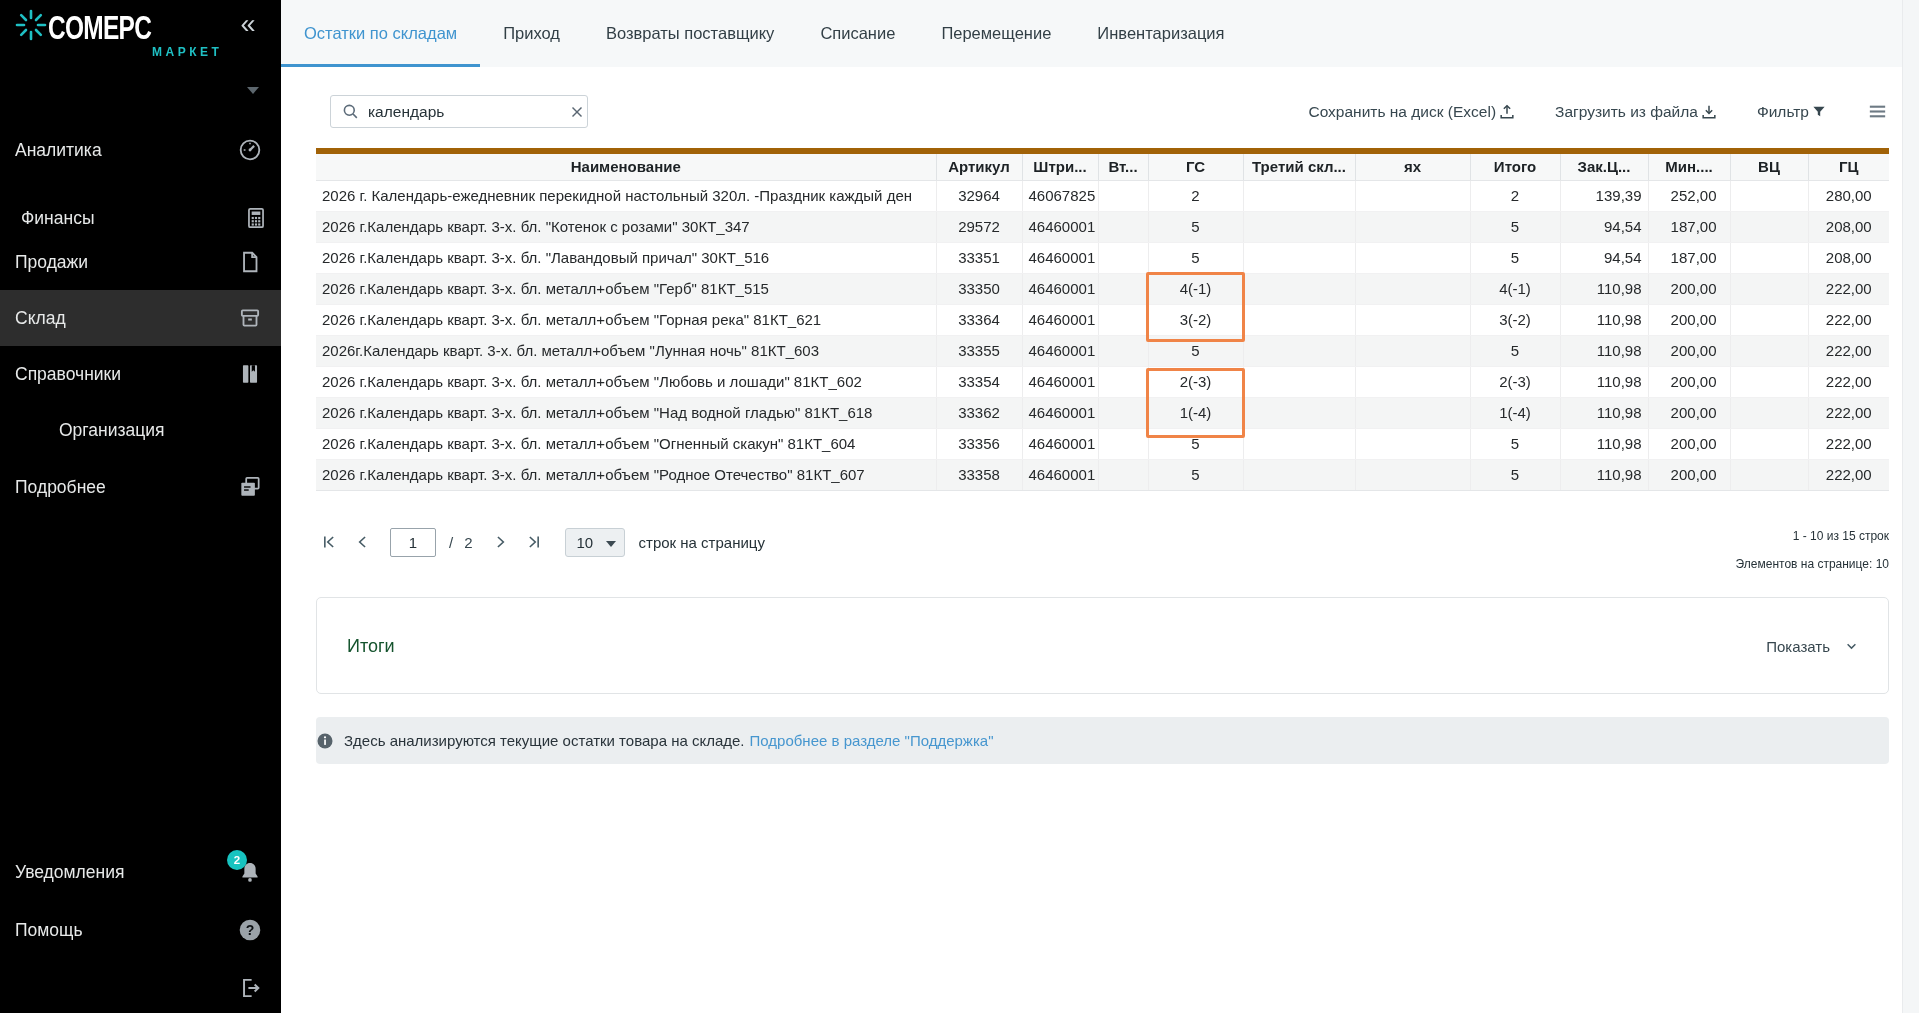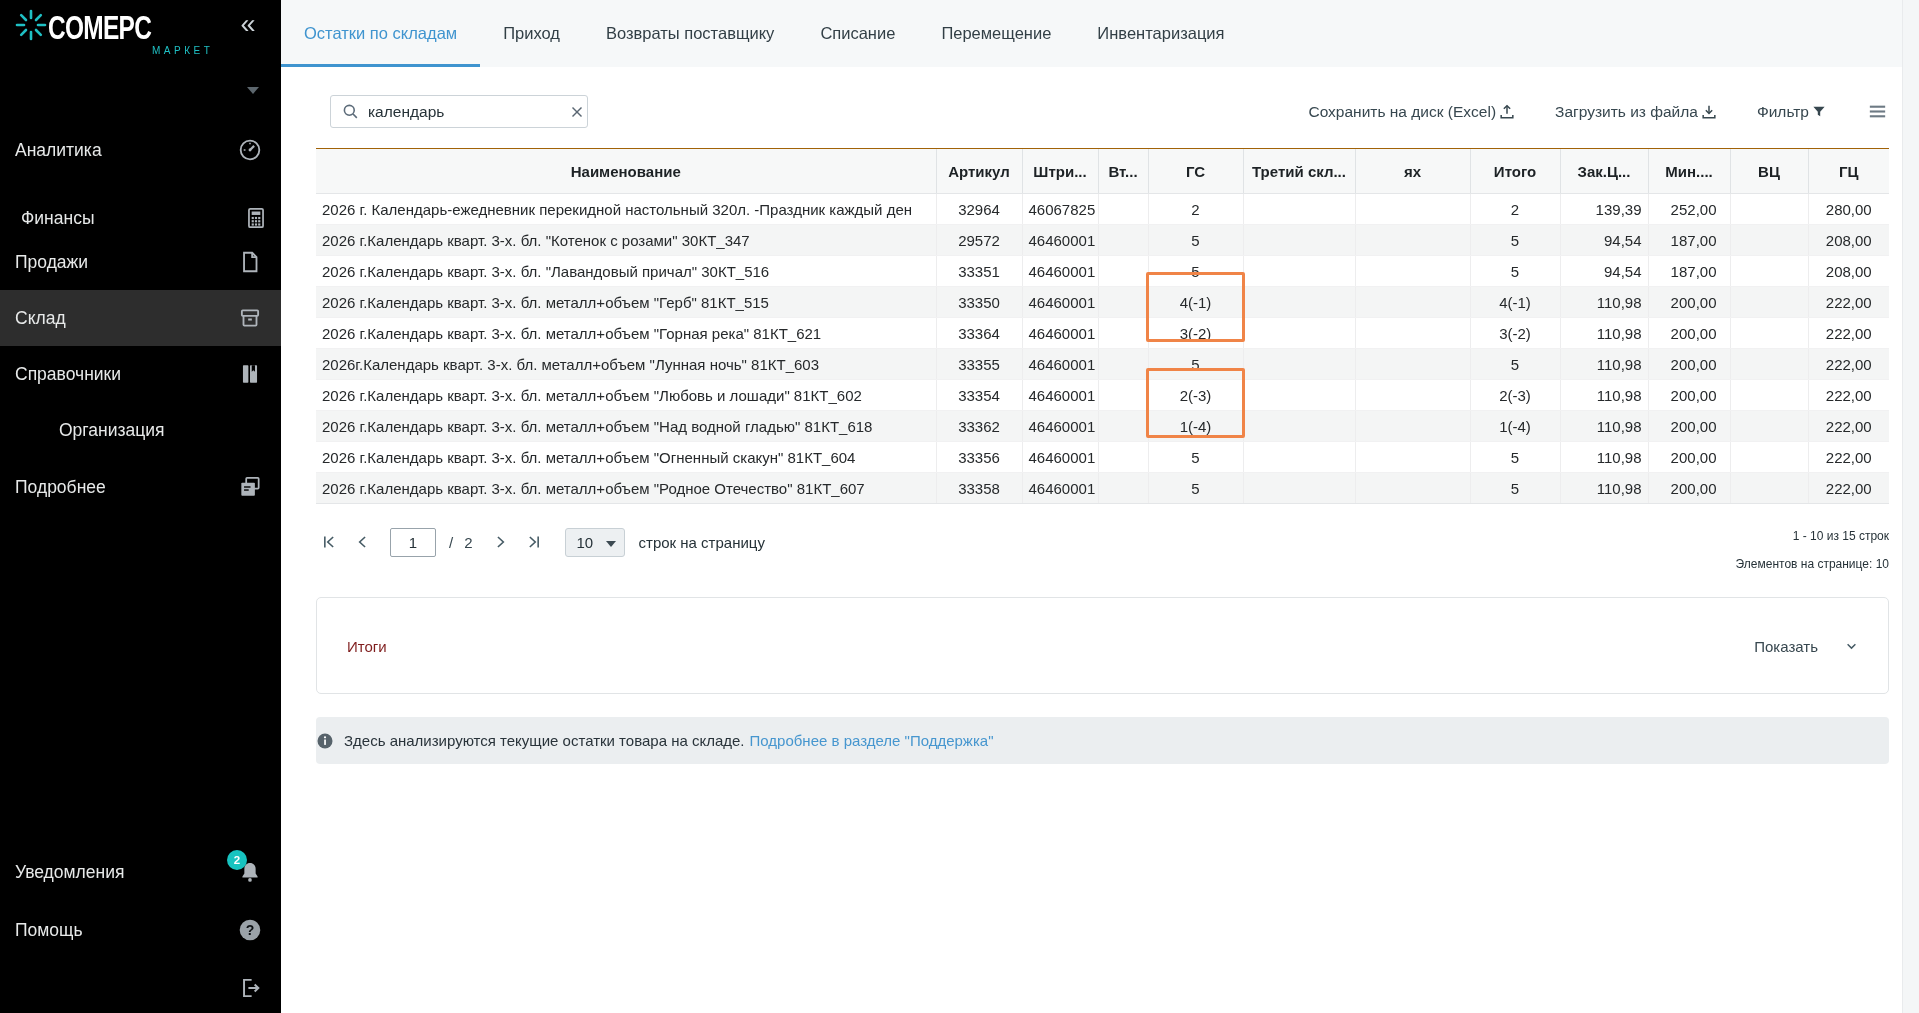--- a/index.html
+++ b/index.html
@@ -8,21 +8,21 @@
     position:relative; overflow:hidden; background:#fff;
     font-family:"Liberation Sans", sans-serif; color:#24292d;
   }
   
   .sidebar { position:absolute; left:0; top:0; width:281px; height:1013px; background:#000; }
   .logo-burst { position:absolute; left:14px; top:8px; width:34px; height:34px; }
   .logo-text {
     position:absolute; left:48px; top:8px; font-size:34px; font-weight:800; color:#fff;
     letter-spacing:-1px; transform:scaleX(.72); transform-origin:left top; white-space:nowrap;
   }
-  .logo-sub { position:absolute; left:104px; top:45px; font-size:10px; font-weight:400; letter-spacing:3.5px; color:#1fc0c4;padding-left:48px; }
+  .logo-sub { position:absolute; left:104px; top:45px; font-size:12px; font-weight:700; letter-spacing:3.5px; color:#1fc0c4;padding-left:48px; }
   .collapse-btn {
     position:absolute; right:14px; top:4px; width:38px; height:40px; background:none; border:none;
     color:#ccd3d8; font-size:27px; cursor:pointer; font-family:"Liberation Sans", sans-serif;
   }
   .logo-caret { position:absolute; left:247px; top:87px; width:0; height:0;
     border-left:6px solid transparent; border-right:6px solid transparent; border-top:7px solid #5c666d; }
   .nav-item { position:absolute; left:0; width:281px; height:56px; cursor:pointer; }
   .nav-item.active { background:#2d2d2d; }
   .nav-label { position:absolute; left:15px; top:50%; transform:translateY(-50%); font-size:17.5px; color:#e7e9e9; white-space:nowrap; }
   .nav-icon { position:absolute; right:18px; top:50%; transform:translateY(-50%); width:26px; height:26px; }
@@ -45,22 +45,22 @@
   .search-box svg.mag { width:19px; height:19px; flex:0 0 auto; }
   .search-input { border:none; outline:none; flex:1 1 auto; font-size:15.5px; color:#263238; margin-left:8px; font-family:"Liberation Sans", sans-serif; background:transparent; }
   .search-clear { width:18px; height:18px; cursor:pointer; flex:0 0 auto; }
   .toolbar-right { position:absolute; right:13px; top:95px; height:33px; display:flex; align-items:center; gap:38px; }
   .tool-btn { display:flex; align-items:center; gap:1px; font-size:15.5px; color:#37474f; cursor:pointer; white-space:nowrap; background:none; border:none; font-family:"Liberation Sans", sans-serif; }
   .tool-btn svg { display:block; }
   
   .table-wrap { position:absolute; left:35px; top:148px; width:1573px; }
   table { width:1573px; border-collapse:collapse; table-layout:fixed; }
   th {
-    height:45px; background:#f7f8f8; font-size:15px; font-weight:bold; color:#1d2225; text-align:center;
-    border-top:1px solid #a16207; border-bottom:1px solid #e4e6e8; border-left:1px solid #e0e3e5;
+    height:29px; background:#f7f8f8; font-size:15px; font-weight:bold; color:#1d2225; text-align:center;
+    border-top:6px solid #a16207; border-bottom:1px solid #e4e6e8; border-left:1px solid #e0e3e5;
     overflow:hidden; white-space:nowrap;
   }
   th:first-child { border-left:none; }
   td {
     height:31px; font-size:15px; color:#26292b; border-left:1px solid #ededee; border-bottom:1px solid #f1f1f2;
     overflow:hidden; white-space:nowrap; background-clip:padding-box;
   }
   td:first-child { border-left:none; padding-left:8px; }
   tr:nth-child(even) td { background:#f4f5f5; }
   tr:last-child td { border-bottom:1px solid #e4e6e8; }
@@ -86,22 +86,22 @@
     position:relative; font-size:15px; color:#263238; cursor:pointer; display:flex; align-items:center; padding-left:11px;
   }
   .pg-select::after { content:""; position:absolute; right:8px; top:12px; border-left:5px solid transparent; border-right:5px solid transparent; border-top:6px solid #3c4a52; }
   .pg-label { margin-left:14px; font-size:15px; color:#263238; }
   .pag-info { position:absolute; right:13px; top:522px; text-align:right; font-size:12px; color:#263238; line-height:28px; }
   
   .totals {
     position:absolute; left:35px; top:597px; width:1573px; height:97px; background:#fff;
     border:1px solid #e1e4e6; border-radius:5px;
   }
-  .totals-title { position:absolute; left:30px; top:50%; transform:translateY(-50%); font-size:15px; color:#7f1d1d; }
-  .totals-show { position:absolute; right:28px; top:50%; transform:translateY(-50%); display:flex; align-items:center; gap:25px; font-size:15px; color:#37474f; cursor:pointer; background:none; border:none; font-family:"Liberation Sans", sans-serif; }
+  .totals-title { position:absolute; left:30px; top:50%; transform:translateY(-50%); font-size:18px; color:#14532d; }
+  .totals-show { position:absolute; right:28px; top:50%; transform:translateY(-50%); display:flex; align-items:center; gap:13px; font-size:15px; color:#37474f; cursor:pointer; background:none; border:none; font-family:"Liberation Sans", sans-serif; }
   
   .infobar {
     position:absolute; left:35px; top:717px; width:1573px; height:47px; background:#ebeef0; border-radius:4px;
     display:flex; align-items:center; padding-left:0; font-size:15px; color:#29333a;
   }
   .infobar svg { width:18px; height:18px; margin-right:10px; flex:0 0 auto; }
   .infobar a { color:#4696cf; text-decoration:none; margin-left:5px; cursor:pointer; }
   
   .scroll-track { position:absolute; right:0; top:0; width:17px; height:1013px; background:#f4f6f7; border-left:1px solid #e9ebed; }
 </style>

